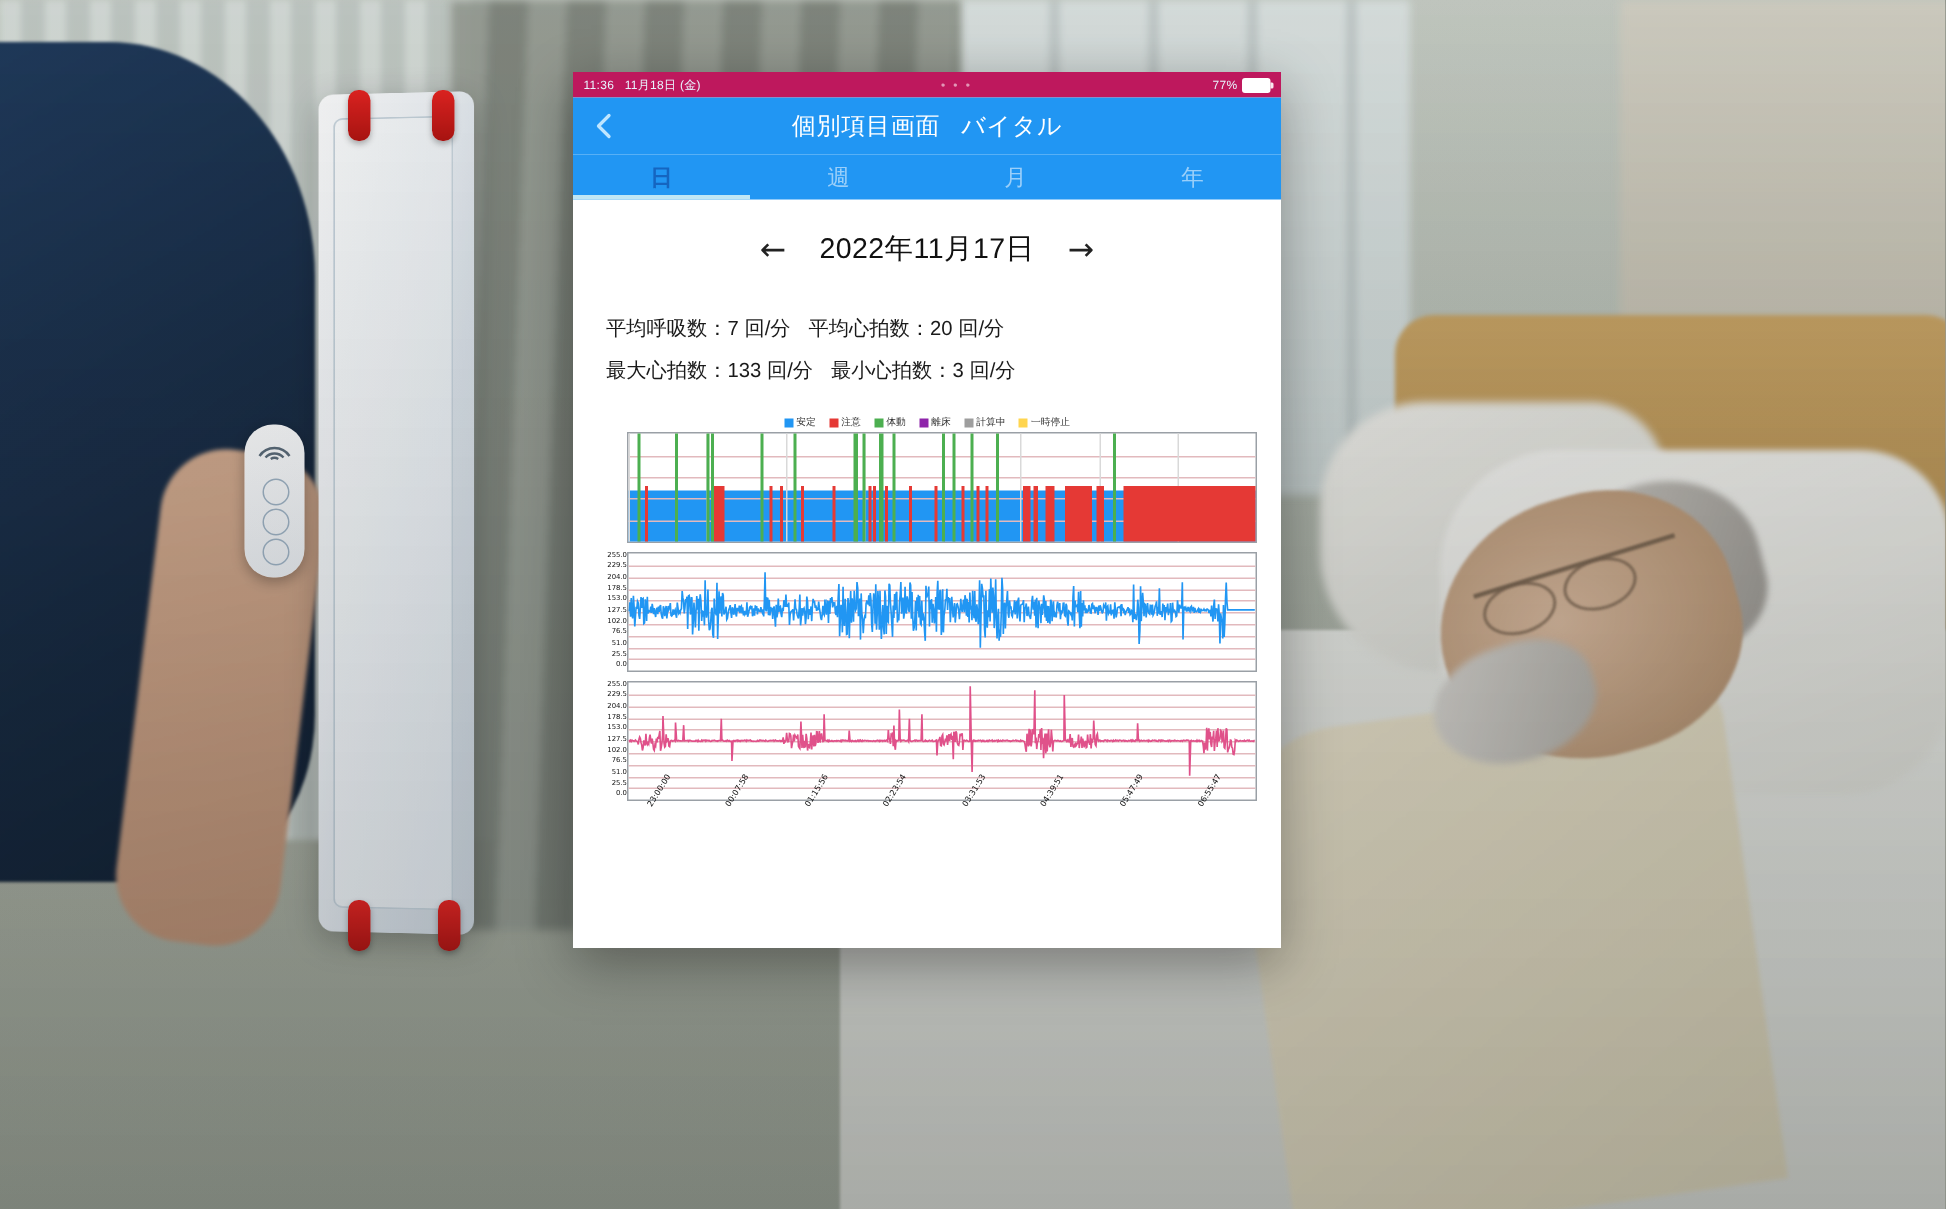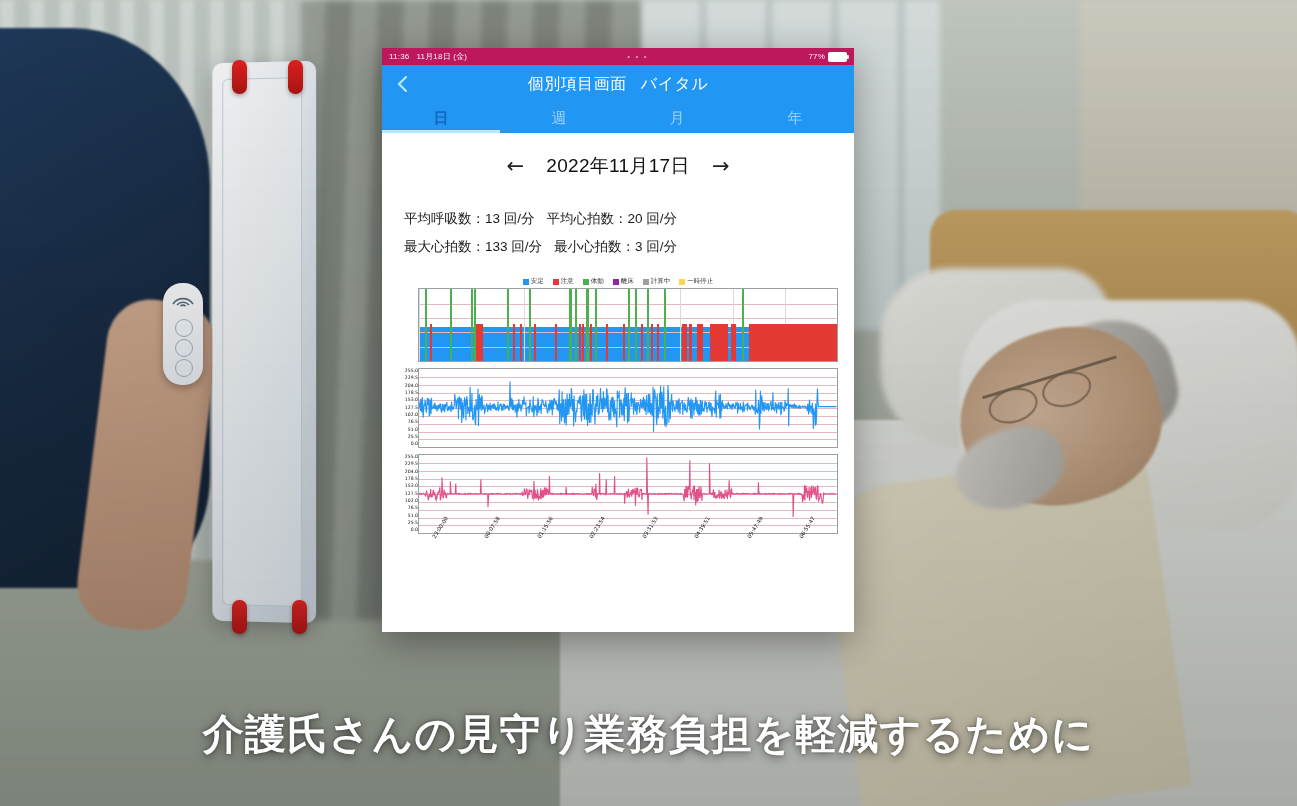--- a/index.html
+++ b/index.html
@@ -337,21 +337,21 @@
     <div class="screen">
 
       <div class="datebar">
         <div class="arrow-btn">←</div>
         <div class="date-label">2022年11月17日</div>
         <div class="arrow-btn">→</div>
       </div>
 
       <div class="stats">
         <div class="row">
-          <span>平均呼吸数：13 回/分</span><span class="gap"></span><span>平均心拍数：20 回/分</span>
+          <span>平均呼吸数：7 回/分</span><span class="gap"></span><span>平均心拍数：20 回/分</span>
         </div>
         <div class="row">
           <span>最大心拍数：133 回/分</span><span class="gap"></span><span>最小心拍数：3 回/分</span>
         </div>
       </div>
 
       <div class="charts">
 
         <div class="legend" id="legend">
             <span class="li">
@@ -501,16 +501,15 @@
               <div class="xtick" style="left: 78%;">05:47:49</div>
               <div class="xtick" style="left: 90.5%;">06:55:47</div>
             </div>
         </div>
 
       </div>
     </div>
   </div>
 
   <div class="caption">
-    <div>介護氏さんの見守り業務負担を軽減するために</div>
   </div>
 
 </div>
 
 </body></html>

